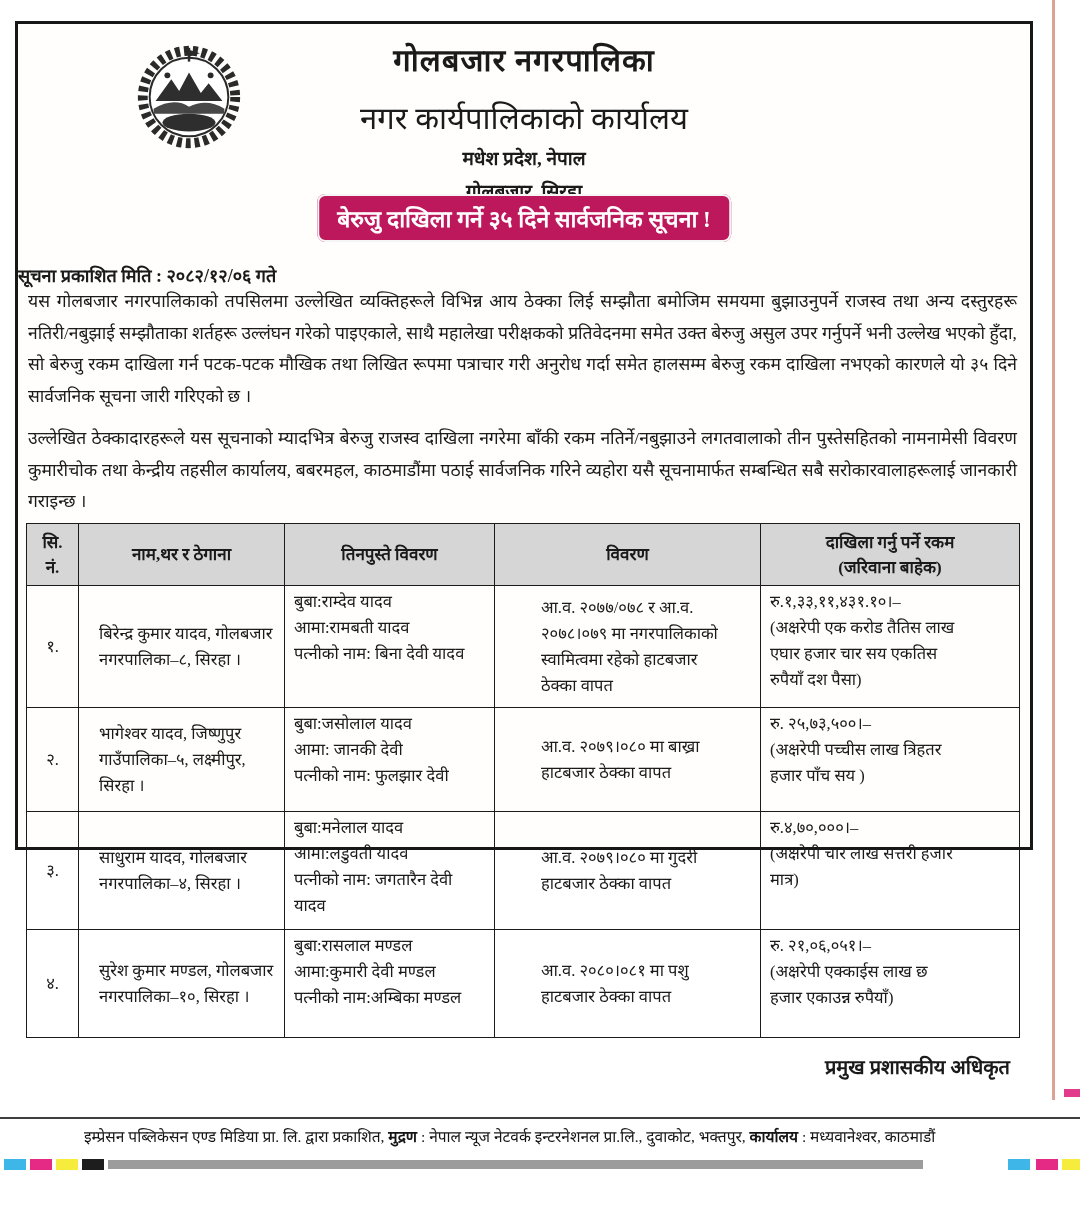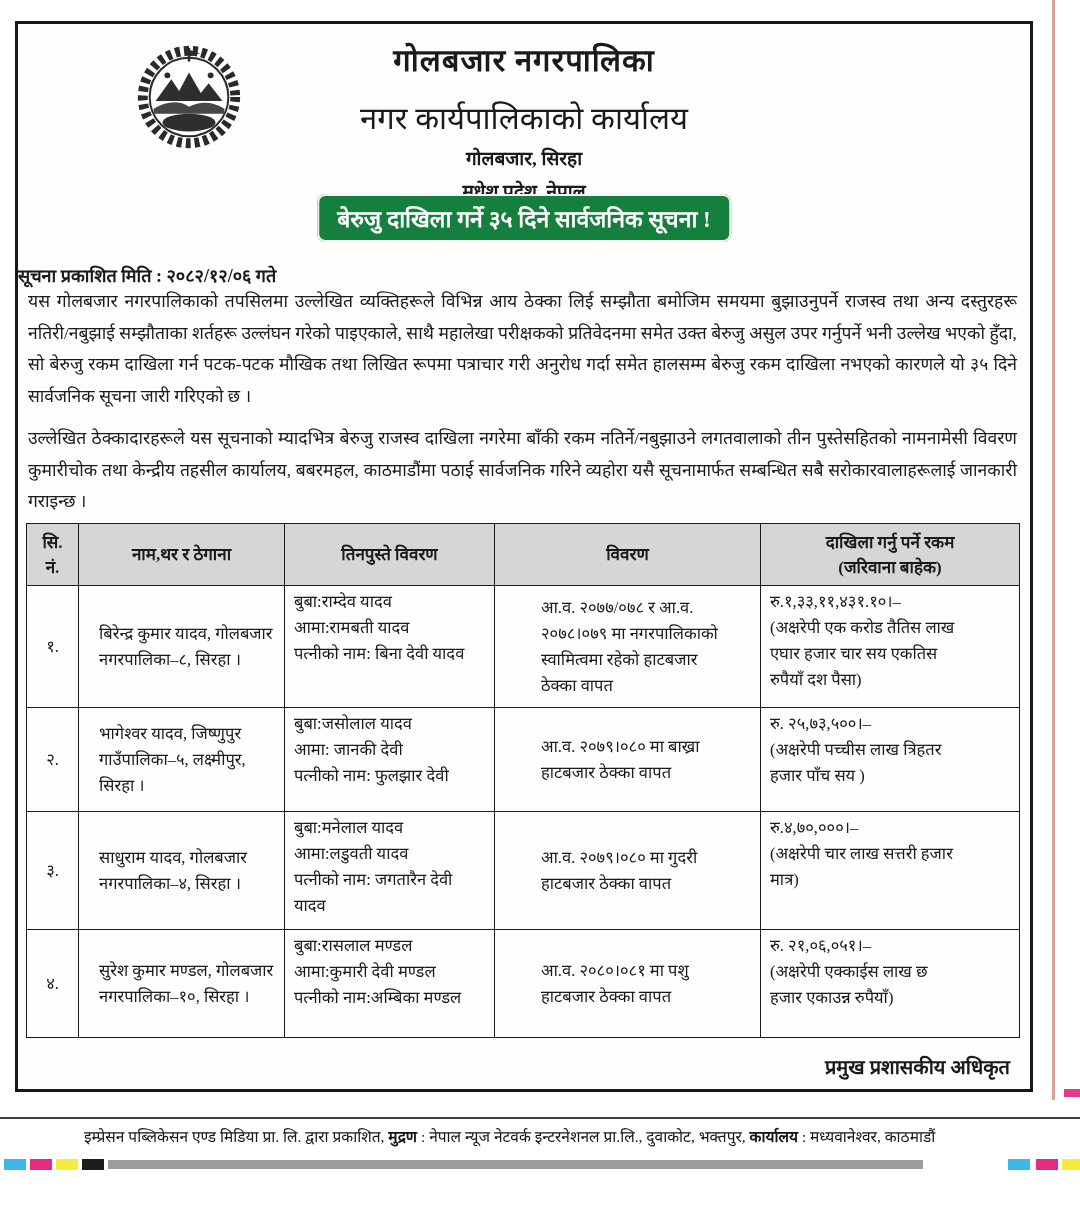--- a/index.html
+++ b/index.html
@@ -1,31 +1,31 @@
 <!DOCTYPE html>
 <html><head>
 <meta charset="utf-8">
 <style>
   html,body{margin:0;padding:0;}
   body{
     width:1080px;height:1224px;position:relative;background:#ffffff;
     font-family:"Liberation Serif", serif;color:#1a1a1a;overflow:hidden;
   }
   .notice-box{
-    position:absolute;left:15px;top:21px;width:1018px;height:1071px;
+    position:absolute;left:15px;top:21px;width:1018px;height:829px;
     border:3px solid #171717;box-sizing:border-box;background:#fffefd;
   }
   .emblem{position:absolute;left:112px;top:14px;width:118px;height:118px;}
   .hdr{position:absolute;top:14px;left:0;right:0;text-align:center;}
   .org-name{font-size:31px;font-weight:bold;letter-spacing:1px;}
   .office{font-size:31px;font-weight:normal;margin-top:16px;}
   .addr{font-size:19px;font-weight:bold;margin-top:7px;}
   .banner{
     position:absolute;top:170px;left:50%;transform:translateX(-50%);
-    background:#15803d;color:#ffffff;font-size:23px;font-weight:bold;
+    background:#be185d;color:#ffffff;font-size:23px;font-weight:bold;
     padding:8px 20px;border-radius:8px;white-space:nowrap;
     box-shadow:0 0 0 2px #f5f5f5 inset;
   }
   .pub-date{position:absolute;top:239px;left:0;right:0;font-size:18px;font-weight:bold;}
   .body-para{
     position:absolute;left:10px;right:13px;font-size:17.5px;line-height:31.5px;
     text-align:justify;
   }
   .para1{top:262px;font-family:Liberation Serif, serif;}
   .para2{top:399px;font-family:Liberation Serif, serif;}
@@ -71,22 +71,22 @@
     <circle cx="38" cy="38" r="3" fill="#2a2a2a"></circle>
     <circle cx="82" cy="38" r="3" fill="#2a2a2a"></circle>
     <path d="M26 64 L42 42 L50 54 L60 35 L72 56 L80 46 L94 64 Z" fill="#2e2e2e"></path>
     <path d="M24 72 Q45 60 60 70 Q78 61 96 72 L96 77 L24 77 Z" fill="#474747"></path>
     <ellipse cx="60" cy="86" rx="27" ry="9" fill="#2e2e2e"></ellipse>
   </svg>
 
   <div class="hdr">
     <div class="org-name">गोलबजार नगरपालिका</div>
     <div class="office">नगर कार्यपालिकाको कार्यालय</div>
+    <div class="addr">मधेश प्रदेश,  नेपाल</div>
     <div class="addr">गोलबजार, सिरहा</div>
-    <div class="addr">मधेश प्रदेश,  नेपाल</div>
   </div>
 
   <div class="banner">बेरुजु दाखिला गर्ने ३५ दिने सार्वजनिक सूचना !</div>
 
   <div class="pub-date">सूचना प्रकाशित मिति : २०८२/१२/०६ गते</div>
 
   <div class="body-para para1">यस गोलबजार नगरपालिकाको तपसिलमा उल्लेखित व्यक्तिहरूले विभिन्न आय ठेक्का लिई सम्झौता बमोजिम समयमा बुझाउनुपर्ने राजस्व तथा अन्य दस्तुरहरू नतिरी/नबुझाई सम्झौताका शर्तहरू उल्लंघन गरेको पाइएकाले, साथै महालेखा परीक्षकको प्रतिवेदनमा समेत उक्त बेरुजु असुल उपर गर्नुपर्ने भनी उल्लेख भएको हुँदा, सो बेरुजु रकम दाखिला गर्न पटक-पटक मौखिक तथा लिखित रूपमा पत्राचार गरी अनुरोध गर्दा समेत हालसम्म बेरुजु रकम दाखिला नभएको कारणले यो ३५ दिने सार्वजनिक सूचना जारी गरिएको छ ।</div>
   <div class="body-para para2">उल्लेखित ठेक्कादारहरूले यस सूचनाको म्यादभित्र बेरुजु राजस्व दाखिला नगरेमा बाँकी रकम नतिर्ने/नबुझाउने लगतवालाको तीन पुस्तेसहितको नामनामेसी विवरण कुमारीचोक तथा केन्द्रीय तहसील कार्यालय, बबरमहल, काठमाडौंमा पठाई सार्वजनिक गरिने व्यहोरा यसै सूचनामार्फत सम्बन्धित सबै सरोकारवालाहरूलाई जानकारी गराइन्छ ।</div>
 
   <div class="table-wrap">

